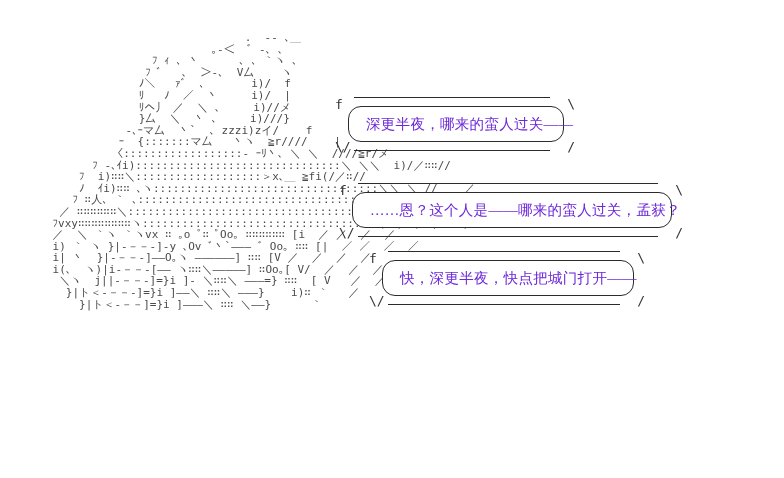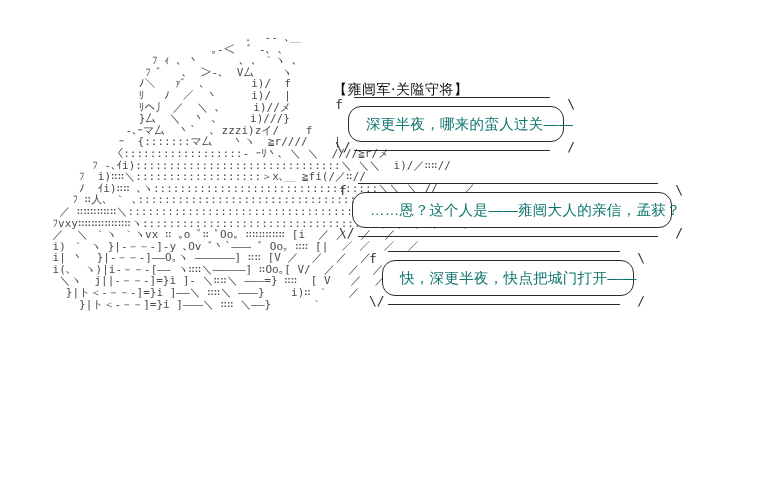--- a/index.html
+++ b/index.html
@@ -60,24 +60,24 @@
     position: absolute;
     inset: 0;
     border: 1.1px solid #2b2b2b;
     border-radius: 13px;
     background: #ffffff;
   }
 
   .bubble .text {
     position: relative;
     z-index: 3;
-    font-family: Liberation Sans, sans-serif;
+    font-family: Liberation Serif, serif;
     font-size: 14.5px;
     line-height: 18px;
-    color: #0f766e;
+    color: #6d28d9;
     white-space: nowrap;
     padding: 0 18px;
     display: flex;
     align-items: center;
     height: 100%;
     letter-spacing: 0.3px;
   }
 
   
   .bubble .top-rule {
@@ -156,42 +156,41 @@
   ／ ∷∷∷∷∷∷＼::::::::::::::::::::::::::::::::::::::::::::::＼ ／／ ／
  ﾌvxy∷∷∷∷∷∷∷∷ヽ:::::::::::::::::::::::::::::::::::＼//／ ／ ／   ／
  ／  ＼ ｀ヽ ｀ヽvx ∷ ｡o ﾟ∷ ﾟOo｡ ∷∷∷∷∷∷ [i  ／ ／  ／  ／
  i) ｀ ヽ }|-－－-]-y ､Ov ﾞ丶`――― ﾞ Oo｡ ∷∷ [|  ／ ／  ／  ／
  i| 丶  }|-－－-]――O｡ヽ ――――――] ∷∷ [V ／  ／  ／  ／
  i(､  ヽ)|i-－－-[―― ヽ∷∷＼―――――] ∷Oo｡[ V/  ／  ／  ／
   ＼ヽ  j||-－－-]=}i ]- ＼∷∷＼ ―――=} ∷∷  [ V   ／  ／
    }|ト＜-－－-]=}i ]――＼ ∷∷＼ ―――}    i)∷ ｀   ／
      }|ト＜-－－]=}i ]―――＼ ∷∷ ＼――}      ｀</pre>
 
-  <div class="name-plate">【雍闿军·关隘守将】</div>
 
   <div class="bubble" id="bubble-1">
     <div class="frame"></div>
     <div class="top-rule"></div>
     <div class="bottom-rule"></div>
     <div class="hook-f">f</div>
     <div class="tail-v">\/</div>
     <div class="edge-slash-tr">\</div>
     <div class="edge-slash-br">/</div>
     <div class="text">深更半夜，哪来的蛮人过关——</div>
   </div>
 
   <div class="bubble" id="bubble-2">
     <div class="frame"></div>
     <div class="top-rule"></div>
     <div class="bottom-rule"></div>
     <div class="hook-f">f</div>
     <div class="tail-v">\/</div>
     <div class="edge-slash-tr">\</div>
     <div class="edge-slash-br">/</div>
-    <div class="text">……恩？这个人是——雍闿大人的亲信，孟获？</div>
+    <div class="text">……恩？这个人是——哪来的蛮人过关，孟获？</div>
   </div>
 
   <div class="bubble" id="bubble-3">
     <div class="frame"></div>
     <div class="top-rule"></div>
     <div class="bottom-rule"></div>
     <div class="hook-f">f</div>
     <div class="tail-v">\/</div>
     <div class="edge-slash-tr">\</div>
     <div class="edge-slash-br">/</div>

